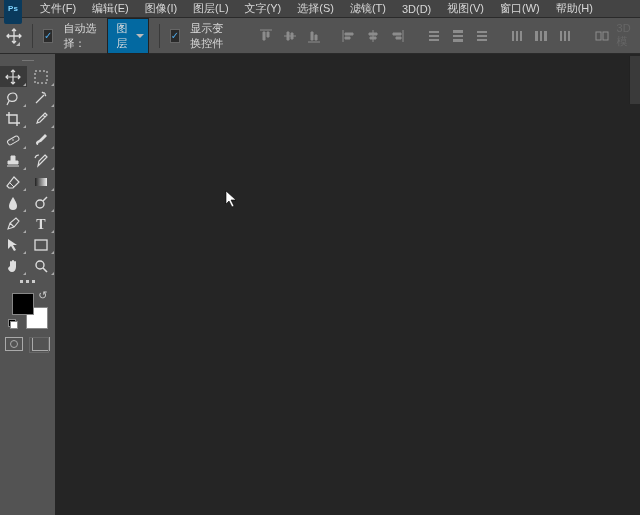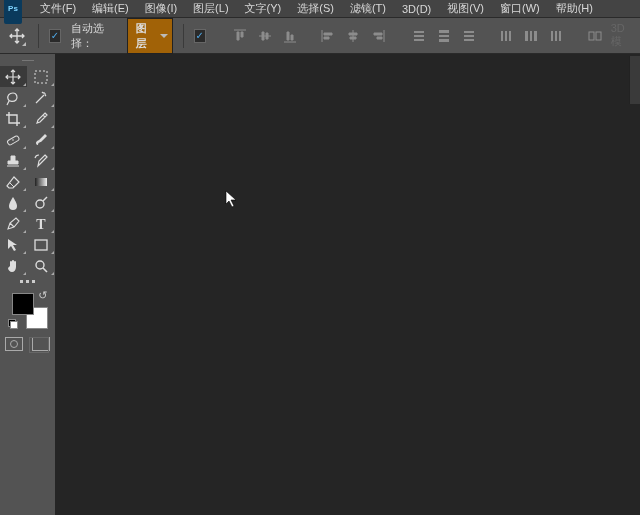--- a/index.html
+++ b/index.html
@@ -11,21 +11,21 @@
 .menu-item { padding: 9px 8px; color: #d8d8d8; cursor: pointer; }
 
 
 .optbar { height: 36px; background: #535353; display: flex; align-items: center; padding-left: 5px; gap: 6px; border-bottom: 1px solid #2a2a2a; }
 .opt-icon { width: 28px; height: 24px; display: flex; align-items: center; justify-content: center; color: #ddd; position: relative; }
 .flyout-dot { position: absolute; right: 2px; bottom: 2px; width: 0; height: 0; border-left: 4px solid transparent; border-bottom: 4px solid #bbb; }
 .divider-v { width: 1px; height: 24px; background: #3a3a3a; margin: 0 4px; }
 .chk { width: 14px; height: 14px; background: #2a2a2a; border: 1px solid #666; display: inline-flex; align-items: center; justify-content: center; }
 .chk.on::after { content: "✓"; color: #4fa9e8; font-size: 10px; }
 .opt-label { color: #d8d8d8; padding: 0 4px; }
-.opt-select { background: #a16207; border: 1px solid #222; color: #ddd; padding: 2px 18px 2px 8px; position: relative; font-weight: bold; }
+.opt-select { background: #0369a1; border: 1px solid #222; color: #ddd; padding: 2px 18px 2px 8px; position: relative; }
 .opt-select .chev { position: absolute; right: 4px; top: 50%; transform: translateY(-50%); width: 0; height: 0; border-left: 4px solid transparent; border-right: 4px solid transparent; border-top: 4px solid #bbb; }
 .align-icon { width: 18px; height: 18px; margin: 0 2px; opacity: 0.55; display: flex; align-items: center; justify-content: center; }
 .dim-text { color: #666; margin-left: auto; padding-right: 6px; }
 
 
 .panel-tab { position: absolute; right: 0; top: 56px; background: #3a3a3a; width: 11px; height: 48px; border-left: 1px solid #222; }
 
 
 .toolbar { position: absolute; left: 0; top: 54px; width: 55px; background: #535353; height: 461px; }
 .grab { height: 12px; display: flex; align-items: center; justify-content: center; gap: 2px; }
@@ -83,20 +83,21 @@
   </div>
   <div class="divider-v"></div>
   <div class="chk on"></div>
   <span class="opt-label">自动选择：</span>
   <div class="opt-select">
     <span>图层</span>
     <span class="chev"></span>
   </div>
   <div class="divider-v"></div>
   <div class="chk on"></div>
+  <span class="opt-label">显示变换控件</span>
   <div style="width:16px"></div>
   <div class="align-icon">
       <svg width="14" height="14">
         <path d="M1 1H13M4 3H6V11H4zM8 3H10V8H8z" stroke="#bbb" fill="#bbb"></path>
       </svg>
     </div>
   <div class="align-icon">
       <svg width="14" height="14">
         <path d="M1 7H13M4 3H6V11H4zM8 4H10V10H8z" stroke="#bbb" fill="#bbb"></path>
       </svg>

